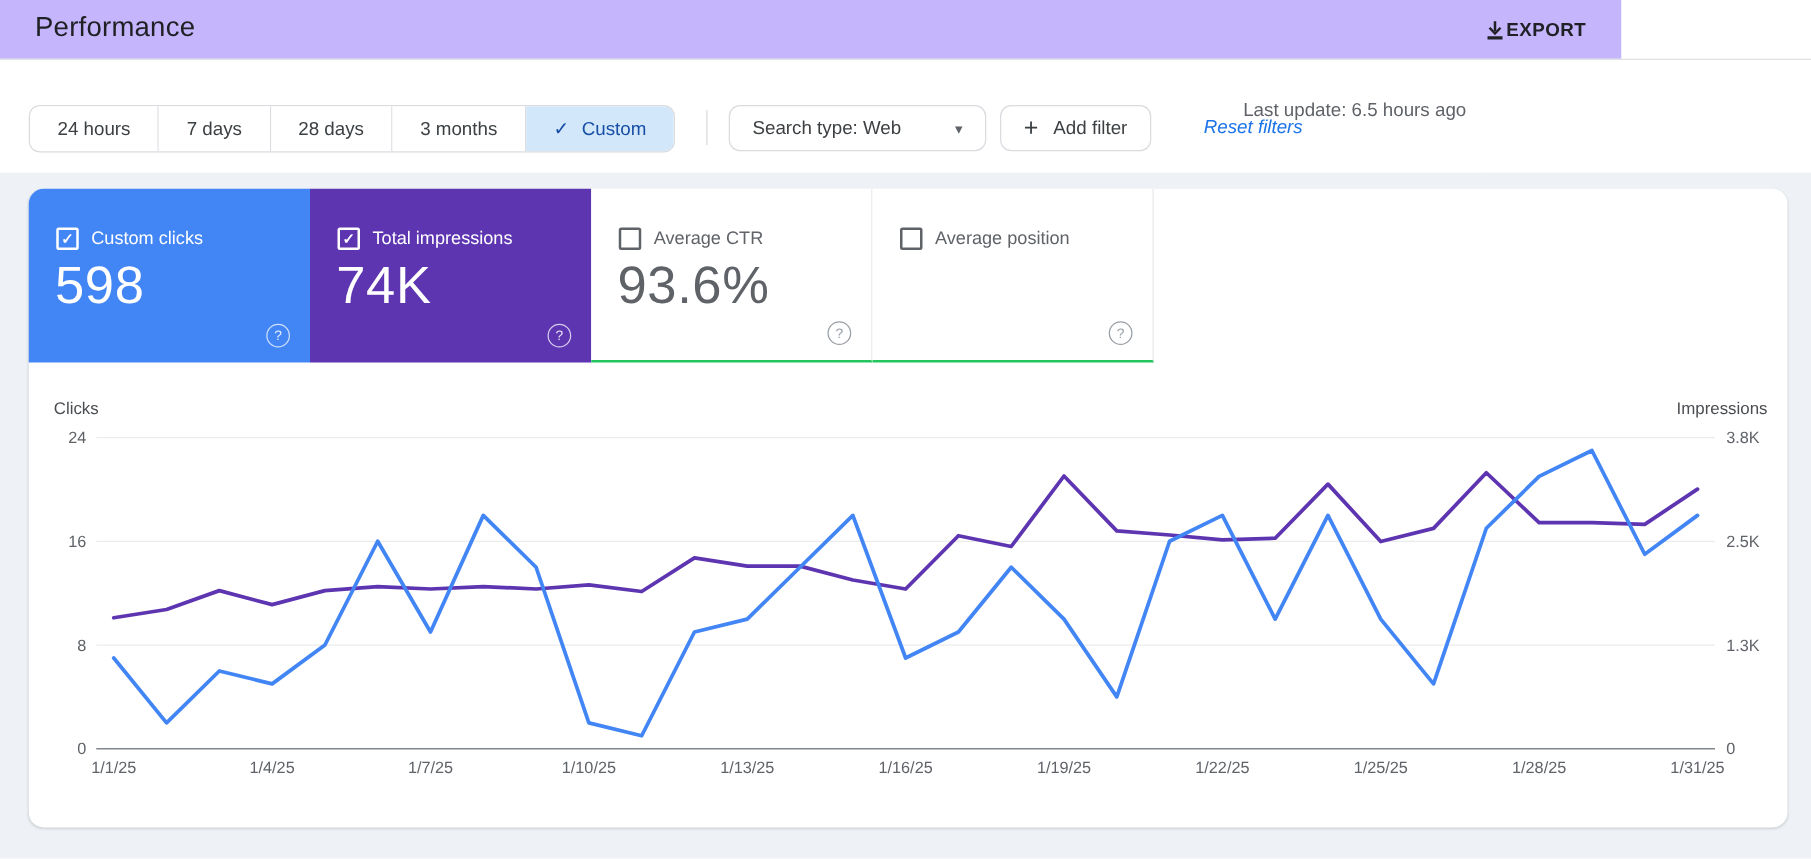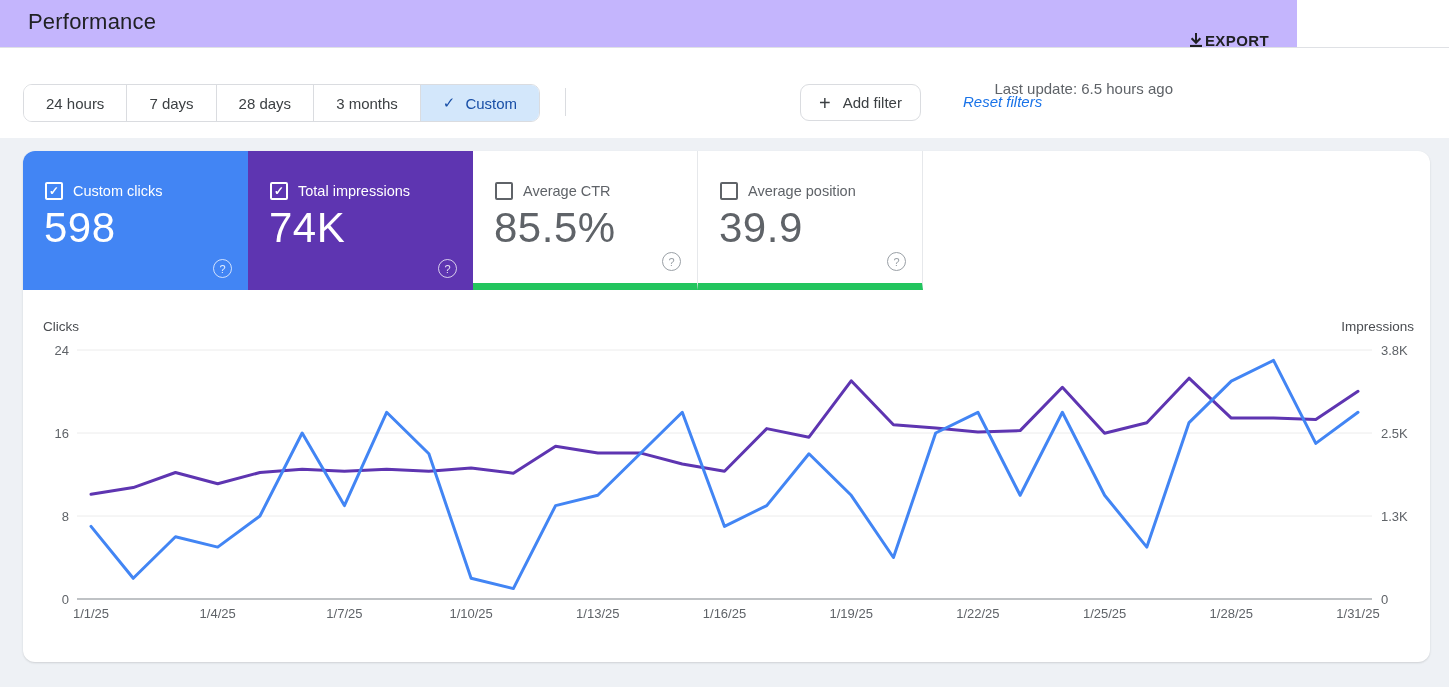--- a/index.html
+++ b/index.html
@@ -7,21 +7,21 @@
     width:1449px;height:687px;position:relative;overflow:hidden;
     background:#ffffff;
     font-family:"Liberation Sans", sans-serif;
     -webkit-font-smoothing:antialiased;
     color:#202124;
   }
   .gray-band{position:absolute;left:0;top:138px;width:1449px;height:549px;background:#eef1f5;}
   
   .page-header{position:absolute;left:0;top:0;width:1297px;height:47px;background:#c4b5fd;}
   .page-title{position:absolute;left:28px;top:9px;font-size:22px;font-weight:500;color:#202124;letter-spacing:.2px;margin:0;}
-  .export-btn{position:absolute;right:22px;top:24px;height:32px;display:flex;align-items:center;gap:0;
+  .export-btn{position:absolute;right:22px;top:8px;height:32px;display:flex;align-items:center;gap:0;
     background:transparent;border:none;cursor:pointer;font-family:inherit;}
   .export-btn .lbl{font-size:15px;font-weight:700;letter-spacing:.4px;color:#202124;}
   .header-divider{position:absolute;left:0;top:47px;width:1449px;height:1px;background:#dfe1e5;}
   
   .filter-bar{position:absolute;left:0;top:48px;width:1188px;height:90px;background:#fff;}
   .chip-group{position:absolute;left:23px;top:36px;height:36px;display:flex;border:1px solid #dadce0;border-radius:9px;overflow:hidden;background:#fff;}
   .chip{display:flex;align-items:center;justify-content:center;padding:0 22px;font-size:15px;color:#3c4043;
     background:#fff;border:none;border-right:1px solid #dadce0;cursor:pointer;font-family:inherit;gap:10px;}
   .chip:last-child{border-right:none;}
   .chip.selected{background:#d3e7fb;color:#174ea6;font-weight:500;}
@@ -36,21 +36,21 @@
   .reset-link{position:absolute;left:963px;top:45px;font-size:15px;color:#1a73e8;font-weight:500;text-decoration:none;cursor:pointer;font-style:italic;}
   .last-update{position:absolute;right:15px;top:32px;font-size:15px;color:#5f6368;}
   
   .panel{position:absolute;left:23px;top:151px;width:1407px;height:511px;background:#fff;border-radius:12px;
     box-shadow:0 1px 2px rgba(60,64,67,.18);}
   
   .cards{position:absolute;left:0;top:0;height:139px;display:flex;}
   .card{position:relative;width:225px;height:139px;box-sizing:border-box;cursor:pointer;}
   .card.c0{background:#4285f4;border-radius:12px 0 0 0;}
   .card.c1{background:#5e35b1;}
-  .card.c2,.card.c3{background:#fff;border-bottom:7px solid #22c55e;padding-left:36px;}
+  .card.c2,.card.c3{background:#fff;border-bottom:2px solid #22c55e;padding-left:36px;}
   .card.c2{border-right:1px solid #e6e8eb;}
   .card.c3{border-right:1px solid #e6e8eb;}
   .card-top{position:absolute;left:22px;top:31px;display:flex;align-items:center;gap:10px;}
   .cb{width:14px;height:14px;border:2px solid #fff;border-radius:2px;display:flex;align-items:center;justify-content:center;flex:none;}
   .cb .tick{color:#fff;font-size:12px;font-weight:700;line-height:1;}
   .card.c2 .cb,.card.c3 .cb{border-color:#5f6368;}
   .card-label{font-size:14.5px;color:#fff;}
   .card.c2 .card-label,.card.c3 .card-label{color:#5f6368;}
   .card-value{position:absolute;left:21px;top:53px;font-size:42px;color:#fff;letter-spacing:.5px;}
   .card.c2 .card-value,.card.c3 .card-value{color:#5f6368;}
@@ -100,20 +100,24 @@
       </button>
     <button class="chip">
         <span>3 months</span>
       </button>
     <button class="chip selected">
       <span class="check">✓</span>
       <span>Custom</span>
     </button>
   </div>
   <div class="vsep"></div>
+  <button class="pill search-type">
+    <span>Search type: Web</span>
+    <span class="caret">▾</span>
+  </button>
   <button class="pill add-filter">
     <span class="plus">+</span>
     <span>Add filter</span>
   </button>
   <a class="reset-link">Reset filters</a>
   <div class="last-update">Last update: 6.5 hours ago</div>
 </div>
 
 <div class="panel">
   <div class="cards">
@@ -135,29 +139,28 @@
         <span class="card-label">Total impressions</span>
       </div>
       <div class="card-value">74K</div>
       <span class="help">?</span>
     </div>
     <div class="card c2">
       <div class="card-top">
         <span class="cb"></span>
         <span class="card-label">Average CTR</span>
       </div>
-      <div class="card-value">85.5%</div>
+      <div class="card-value">93.6%</div>
       <span class="help">?</span>
     </div>
     <div class="card c3">
       <div class="card-top">
         <span class="cb"></span>
         <span class="card-label">Average position</span>
       </div>
-      <div class="card-value">39.9</div>
       <span class="help">?</span>
     </div>
   </div>
 
   <div class="axis-title left">Clicks</div>
   <div class="axis-title right">Impressions</div>
   <svg id="chart" width="1407" height="345">
       <line x1="54" y1="299" x2="1349" y2="299" class="axisline"></line>
       <text x="46" y="303.5" text-anchor="end">0</text>
       <text x="1358" y="303.5" text-anchor="start">0</text>

